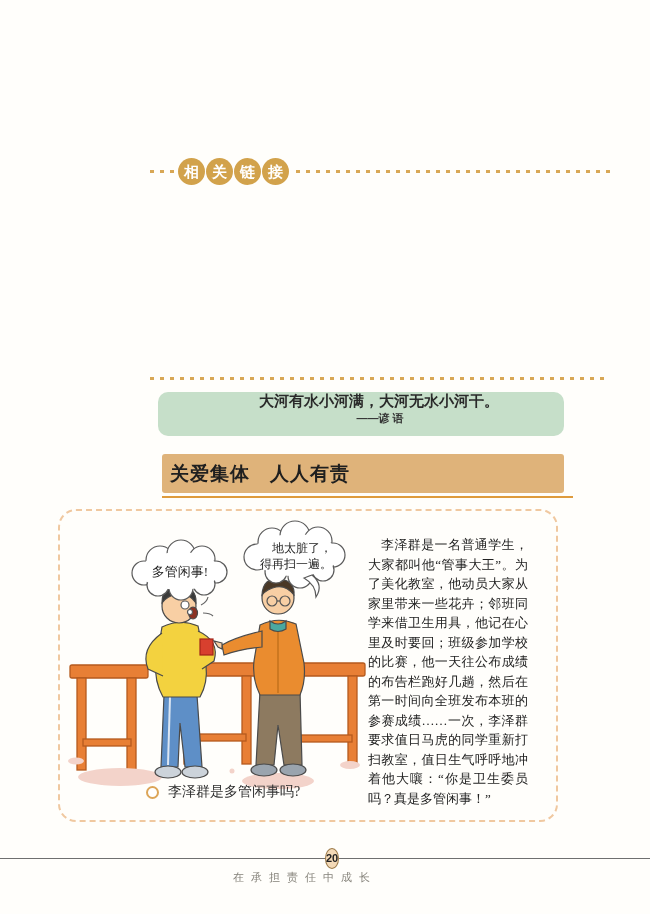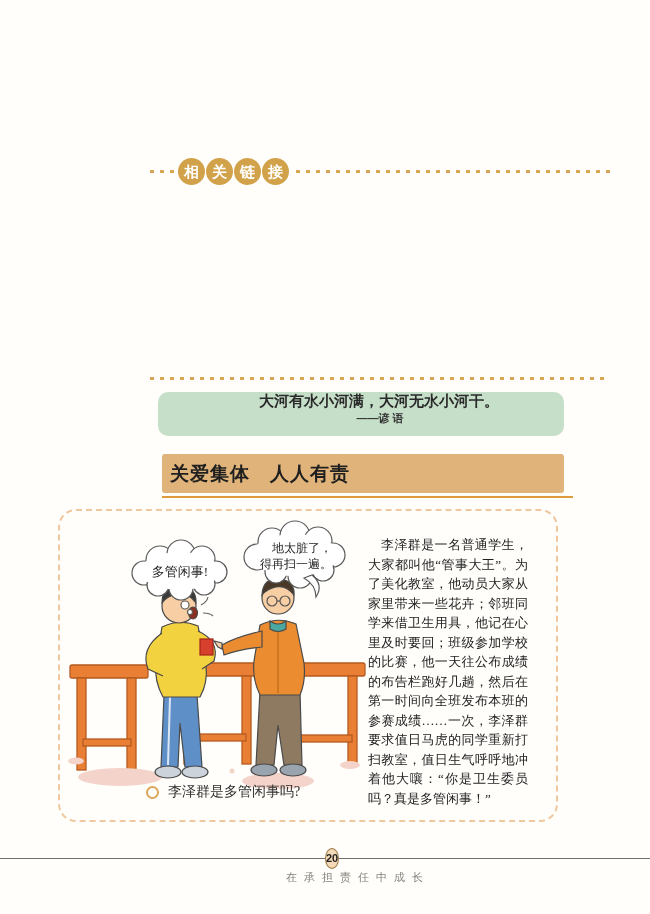--- a/index.html
+++ b/index.html
@@ -76,21 +76,21 @@
 
   
   .footer-line { position:absolute; left:0; top:858px; width:650px; height:1px; background:#6f6f6f; }
   .page-circle {
     position:absolute; left:293px; top:848px; width:14px; height:21px;
     background:#f3d9b7; border:1.5px solid #9c7a48; border-radius:50%;
     font-family:"Liberation Sans","DejaVu Sans",sans-serif;
     font-weight:bold; font-size:11px; color:#222; text-align:left; line-height:18px;margin-left:32px;
   }
   .chapter {
-    position:absolute; left:180px; top:870px; width:250px; text-align:right;
+    position:absolute; left:180px; top:870px; width:250px; text-align:center;
     font-size:11px; color:#85827a; letter-spacing:7px;
   }
   svg text { font-family:"Liberation Serif","DejaVu Serif",serif; }
 </style>
 </head>
 <body>
 
 <div class="page">
 
 

